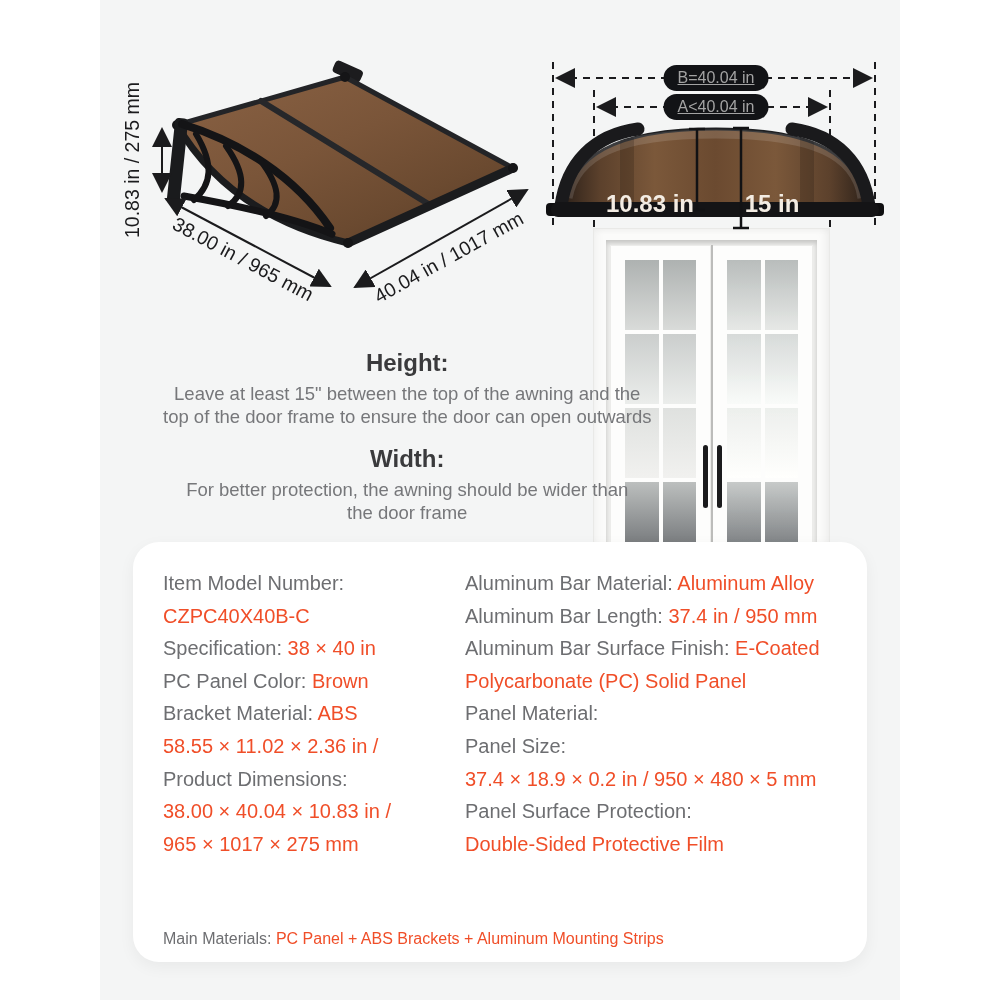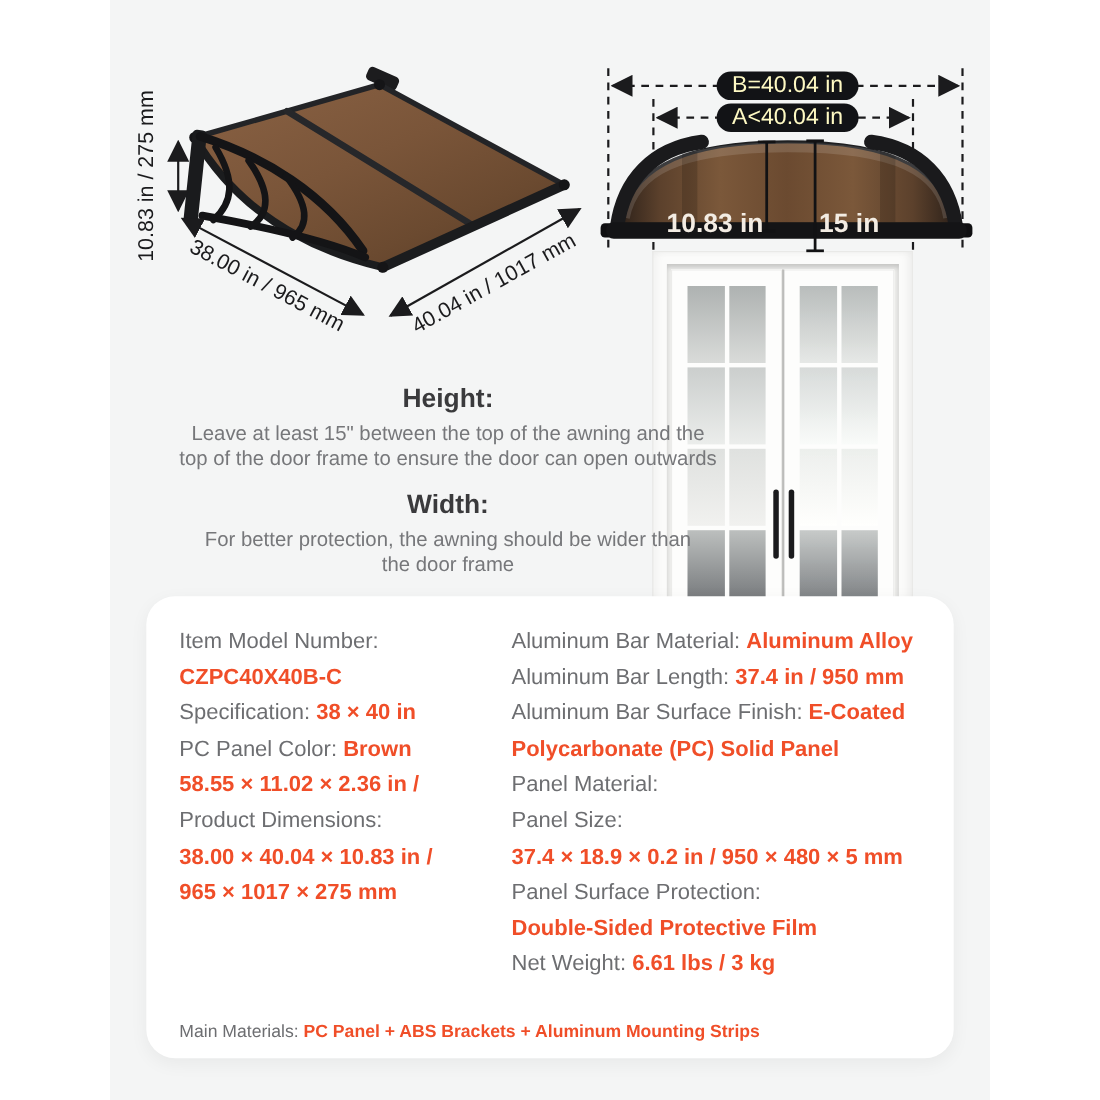--- a/index.html
+++ b/index.html
@@ -25,39 +25,39 @@
   .pane.r3{background:linear-gradient(180deg,#dfe1df,#f1f1ef);}
   .pane.r4{background:linear-gradient(180deg,#bcbfbe,#707376);}
   .leaf.r .pane{filter:brightness(1.06);}
   .handle{position:absolute;width:5px;height:63px;background:#1b1b1d;border-radius:3px;top:217px;}
   .handle.hl{left:110px;} .handle.hr{left:124px;}
 
   
   svg.scene{position:absolute;left:0;top:0;z-index:2;pointer-events:none;}
   svg text{font-family:"Liberation Sans",sans-serif;font-weight:500;fill:#1b1b1d;font-size:19.5px;}
 
-  .pill{position:absolute;z-index:3;transform:translateX(-50%);background:#121316;color:#fef9c3;
-        height:26px;line-height:26px;padding:0 14px;border-radius:14px;font-size:21px;font-weight:500;
-        white-space:nowrap;}
+  .pill{position:absolute;z-index:3;transform:translateX(-50%);background:#121316;color:#a3a3a3;
+        height:26px;line-height:26px;padding:0 14px;border-radius:14px;font-size:16px;font-weight:500;
+        white-space:nowrap;text-decoration:underline;}
   .measure-label{position:absolute;z-index:3;transform:translate(-50%,-50%);color:#f3ece3;
         font-size:24px;font-weight:700;white-space:nowrap;margin-top:36px;}
 
   
   .notes{position:absolute;left:163px;top:350px;z-index:2;text-align:center;}
   .note-title{font-size:24px;font-weight:700;color:#3a3a3c;line-height:26px;margin:0 0 6px 0;}
   .note-line{font-size:18.5px;color:#76777a;line-height:23px;white-space:nowrap;}
   .note-gap{height:18px;}
 
   
   .card{position:absolute;left:133px;top:542px;width:734px;height:420px;background:#ffffff;
         border-radius:26px;z-index:4;box-shadow:0 5px 16px rgba(0,0,0,.05);}
   .col{position:absolute;top:25px;}
   .col.left{left:30px;} .col.right{left:332px;}
   .spec-row{height:32.6px;line-height:32.6px;font-size:20px;white-space:nowrap;}
-  .sl{color:#6d6e71;} .sv{color:#f04e28;font-weight:700;}
+  .sl{color:#6d6e71;} .sv{color:#f04e28;font-weight:400;}
   .footer-row{position:absolute;left:30px;top:381px;height:32.6px;line-height:32.6px;
               font-size:16px;white-space:nowrap;}
 </style>
 </head>
 <body>
 
 <div class="panel"></div>
 
 <div class="door">
   <div class="door-outer"></div>
@@ -185,31 +185,31 @@
   <div class="note-line">For better protection, the awning should be wider than</div>
   <div class="note-line">the door frame</div>
 </div>
 
 <div class="card">
   <div class="col left">
     <div class="spec-row"><span class="sl">Item Model Number:</span><span class="sv"></span></div>
     <div class="spec-row"><span class="sl"></span><span class="sv">CZPC40X40B-C</span></div>
     <div class="spec-row"><span class="sl">Specification: </span><span class="sv">38 × 40 in</span></div>
     <div class="spec-row"><span class="sl">PC Panel Color: </span><span class="sv">Brown</span></div>
+    <div class="spec-row"><span class="sl">Bracket Material: </span><span class="sv">ABS</span></div>
     <div class="spec-row"><span class="sl"></span><span class="sv">58.55 × 11.02 × 2.36 in /</span></div>
     <div class="spec-row"><span class="sl">Product Dimensions:</span><span class="sv"></span></div>
     <div class="spec-row"><span class="sl"></span><span class="sv">38.00 × 40.04 × 10.83 in /</span></div>
     <div class="spec-row"><span class="sl"></span><span class="sv">965 × 1017 × 275 mm</span></div>
   </div>
   <div class="col right">
     <div class="spec-row"><span class="sl">Aluminum Bar Material: </span><span class="sv">Aluminum Alloy</span></div>
     <div class="spec-row"><span class="sl">Aluminum Bar Length: </span><span class="sv">37.4 in / 950 mm</span></div>
     <div class="spec-row"><span class="sl">Aluminum Bar Surface Finish: </span><span class="sv">E-Coated</span></div>
     <div class="spec-row"><span class="sl"></span><span class="sv">Polycarbonate (PC) Solid Panel</span></div>
     <div class="spec-row"><span class="sl">Panel Material:</span><span class="sv"></span></div>
     <div class="spec-row"><span class="sl">Panel Size:</span><span class="sv"></span></div>
     <div class="spec-row"><span class="sl"></span><span class="sv">37.4 × 18.9 × 0.2 in / 950 × 480 × 5 mm</span></div>
     <div class="spec-row"><span class="sl">Panel Surface Protection:</span><span class="sv"></span></div>
     <div class="spec-row"><span class="sl"></span><span class="sv">Double-Sided Protective Film</span></div>
-    <div class="spec-row"><span class="sl">Net Weight: </span><span class="sv">6.61 lbs / 3 kg</span></div>
   </div>
   <div class="footer-row"><span class="sl">Main Materials: </span><span class="sv">PC Panel + ABS Brackets + Aluminum Mounting Strips</span></div>
 </div>
 
 </body></html>

